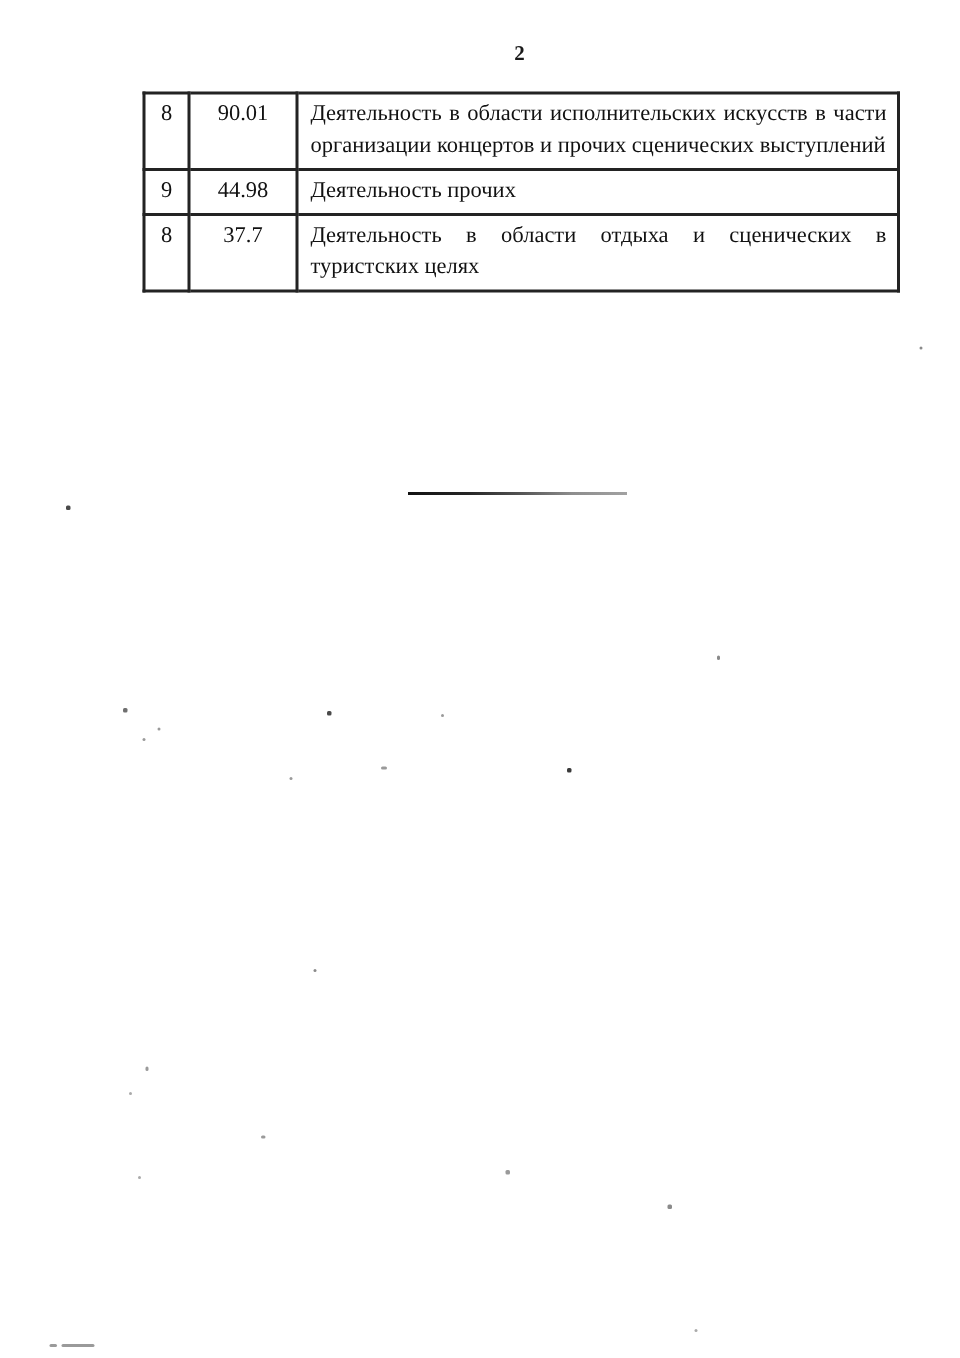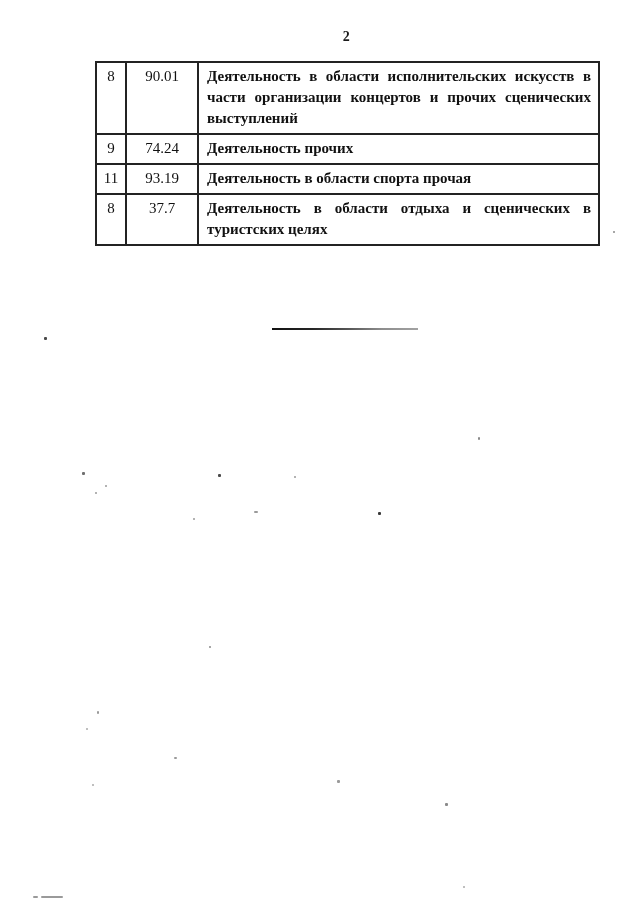--- a/index.html
+++ b/index.html
@@ -31,21 +31,21 @@
   }
   table.activities td {
     border: 2px solid #232323;
     vertical-align: top;
     font-size: 15px;
     line-height: 21px;
     color: #111111;
   }
   td.cell-num   { width: 30px;  text-align: center; padding: 3px 1px 3px; }
   td.cell-code  { width: 72px;  text-align: center; padding: 3px 2px 3px; margin-top: 22px; }
-  td.cell-desc  { width: 401px; text-align: justify; padding: 3px 7px 4px 8px; font-weight: bold; }
+  td.cell-desc  { width: 401px; text-align: justify; padding: 3px 7px 4px 8px; }
   .separator-line {
     position: absolute;
     left: 272px;
     top: 328px;
     width: 146px;
     height: 2px;
     background: linear-gradient(90deg, #121212 0%, #262626 28%, #555555 52%, #8d8d8d 75%, #a2a2a2 100%);
   }
   .speck {
     position: absolute;
@@ -59,27 +59,22 @@
 
 <table class="activities">
   <tbody>
     <tr>
       <td class="cell-num">8</td>
       <td class="cell-code">90.01</td>
       <td class="cell-desc">Деятельность в области исполнительских искусств в части организации концертов и прочих сценических выступлений</td>
     </tr>
     <tr>
       <td class="cell-num">9</td>
-      <td class="cell-code">74.24</td>
+      <td class="cell-code">44.98</td>
       <td class="cell-desc">Деятельность прочих</td>
-    </tr>
-    <tr>
-      <td class="cell-num">11</td>
-      <td class="cell-code">93.19</td>
-      <td class="cell-desc">Деятельность в области спорта прочая</td>
     </tr>
     <tr>
       <td class="cell-num">8</td>
       <td class="cell-code">37.7</td>
       <td class="cell-desc">Деятельность в области отдыха и сценических в туристских целях</td>
     </tr>
   </tbody>
 </table>
 
 <div class="separator-line"></div>

